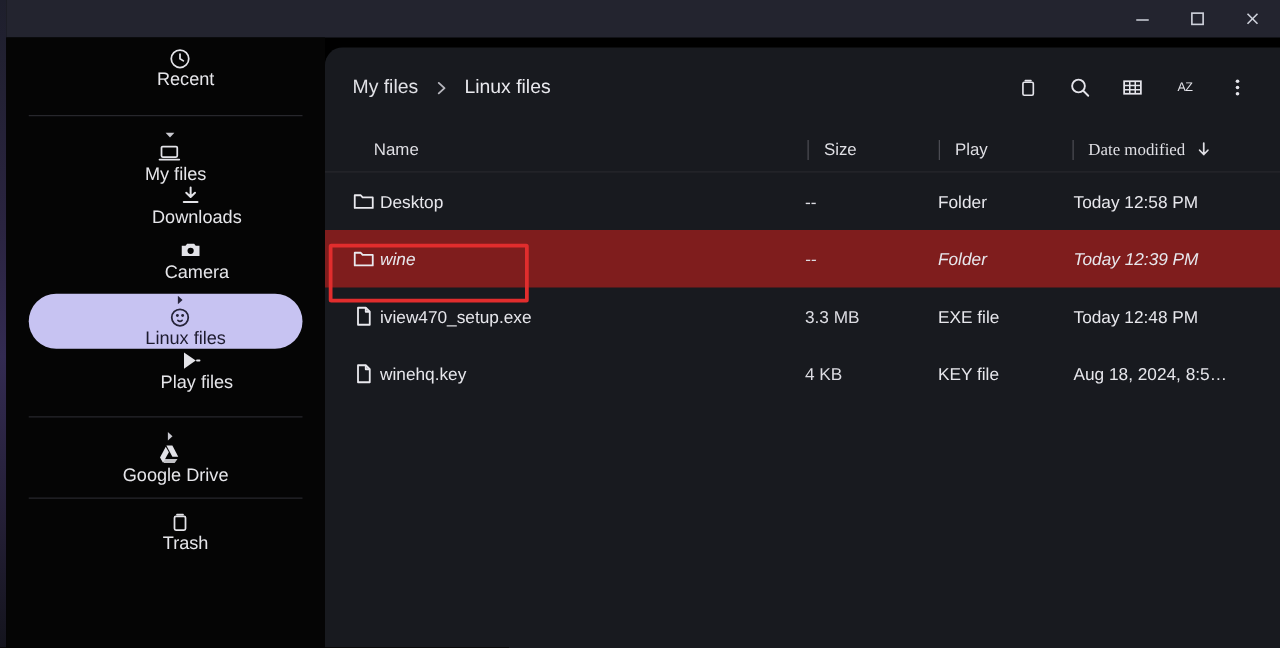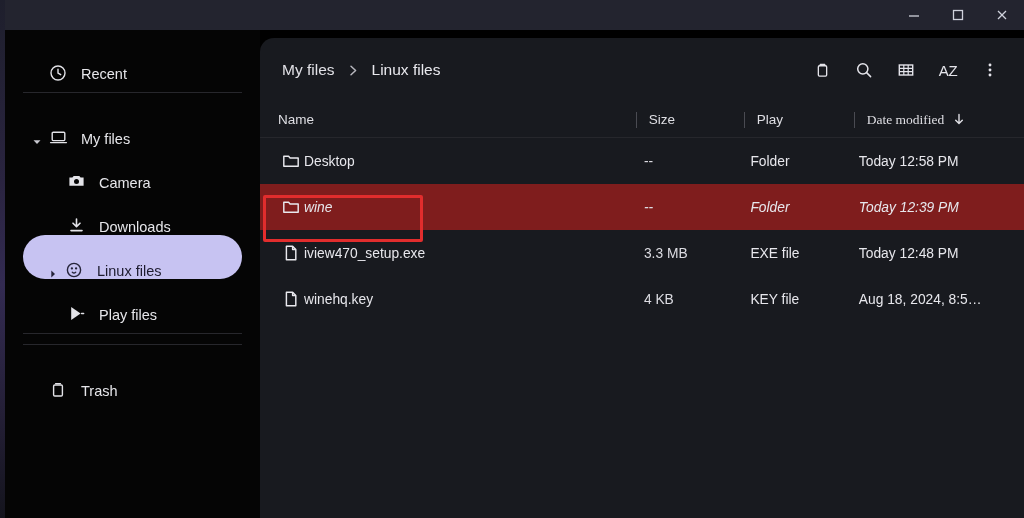--- a/index.html
+++ b/index.html
@@ -48,27 +48,28 @@
   .sidebar {
     position: absolute;
     left: 5px; top: 30px;
     width: 255px; height: 488px;
     background: #050505;
     padding-top: 8px;
   }
   .nav-item {
     position: relative;
     display: flex;
-    align-items: flex-end;
+    align-items: center;
     height: 44px;
     margin: 0 18px 0 18px;
     border-radius: 22px;
     color: #e6e6ea;
     font-size: 14.5px;
     white-space: nowrap;
+    flex-direction: column;
   }
   .nav-item .twisty {
     width: 16px;
     display: flex; align-items: center; justify-content: center;
     color: #c9c9d0;
     flex: none;
   }
   .nav-item .nav-icon {
     width: 26px;
     display: flex; align-items: center; justify-content: center;
@@ -129,42 +130,42 @@
     align-items: center;
   }
   .tool-btns { display: flex; align-items: center; gap: 2px; }
   .tool-btn {
     width: 40px; height: 40px;
     display: flex; align-items: center; justify-content: center;
     border-radius: 50%;
     color: #e4e4ea;
   }
   .az-label {
-    font-size: 15px;
+    font-size: 10px;
     letter-spacing: -0.4px;
     font-weight: 500;
     position: relative;
   }
 
   
   .col-head {
     display: flex;
     align-items: center;
     height: 36px;
     padding: 0 20px 0 18px;
     color: #dfdfe4;
     font-size: 13.5px;
     border-bottom: 1px solid #26272c;
   }
   .ch {
     display: flex;
     align-items: center;
     position: relative;
   }
-  .ch.name  { width: 378px; }
+  .ch.name  { width: 378px; margin-left: 21px; }
   .ch.size  { width: 110px; }
   .ch.type  { width: 112px; }
   .ch.date  { width: 140px; font-family: Liberation Serif, serif; }
   .ch .sep {
     position: absolute;
     left: -13px; top: 50%;
     transform: translateY(-50%);
     width: 1px; height: 16px;
     background: #4a4b52;
   }
@@ -255,35 +256,35 @@
             <rect x="3.2" y="4.2" width="12.6" height="8.4" rx="1" fill="none" stroke="currentColor" stroke-width="1.4"></rect>
             <line x1="1.6" y1="14.6" x2="17.4" y2="14.6" stroke="currentColor" stroke-width="1.4" stroke-linecap="round"></line>
           </svg>
       </span>
       <span class="nav-label">My files</span>
     </div>
 
     <div class="nav-item level1">
       <span class="nav-icon">
         <svg width="19" height="19" viewBox="0 0 19 19">
+            <path d="M9.5 3v7.2M6 7.2l3.5 3.4L13 7.2" fill="none" stroke="currentColor" stroke-width="1.6" stroke-linecap="round" stroke-linejoin="round"></path>
+            <line x1="4" y1="14.6" x2="15" y2="14.6" stroke="currentColor" stroke-width="1.6" stroke-linecap="round"></line>
+          </svg>
+      </span>
+      <span class="nav-label">Downloads</span>
+    </div>
+
+    <div class="nav-item level1">
+      <span class="nav-icon">
+        <svg width="19" height="19" viewBox="0 0 19 19">
             <path d="M2.4 5.6h3l1.3-1.7h5.6l1.3 1.7h3v8.2H2.4z" fill="currentColor"></path>
             <circle cx="9.5" cy="9.6" r="2.5" fill="#050505"></circle>
           </svg>
       </span>
       <span class="nav-label">Camera</span>
-    </div>
-
-    <div class="nav-item level1">
-      <span class="nav-icon">
-        <svg width="19" height="19" viewBox="0 0 19 19">
-            <path d="M9.5 3v7.2M6 7.2l3.5 3.4L13 7.2" fill="none" stroke="currentColor" stroke-width="1.6" stroke-linecap="round" stroke-linejoin="round"></path>
-            <line x1="4" y1="14.6" x2="15" y2="14.6" stroke="currentColor" stroke-width="1.6" stroke-linecap="round"></line>
-          </svg>
-      </span>
-      <span class="nav-label">Downloads</span>
     </div>
 
     <div class="nav-item level1-twisty selected">
       <span class="twisty">
         <svg width="10" height="10" viewBox="0 0 10 10">
             <path d="M3.3 1.6 L7 5 L3.3 8.4 Z" fill="currentColor"></path>
           </svg>
       </span>
       <span class="nav-icon">
         <svg width="18" height="18" viewBox="0 0 18 18">
@@ -301,20 +302,35 @@
         <svg width="19" height="19" viewBox="0 0 19 19">
             <path d="M4.2 2.9 L13.6 9.4 L4.2 15.9 Z" fill="currentColor"></path>
             <line x1="14.6" y1="9.4" x2="16.6" y2="9.4" stroke="currentColor" stroke-width="1.5" stroke-linecap="round"></line>
           </svg>
       </span>
       <span class="nav-label">Play files</span>
     </div>
 
     <div class="nav-divider"></div>
 
+    <div class="nav-item level0">
+      <span class="twisty">
+        <svg width="10" height="10" viewBox="0 0 10 10">
+            <path d="M3.3 1.6 L7 5 L3.3 8.4 Z" fill="currentColor"></path>
+          </svg>
+      </span>
+      <span class="nav-icon">
+        <svg width="19" height="19" viewBox="0 0 19 19">
+            <path d="M7.1 2.4 L11.9 2.4 L16.6 11.4 L11.9 11.4 Z" fill="currentColor"></path>
+            <path d="M6.6 3.4 L2 11.9 L4.4 16.1 L9.1 7.7 Z" fill="currentColor"></path>
+            <path d="M3.1 13.1 L16 13.1 L13.7 16.3 L5.2 16.3 Z" fill="currentColor" opacity="0.85"></path>
+          </svg>
+      </span>
+      <span class="nav-label">Google Drive</span>
+    </div>
 
     <div class="nav-divider"></div>
 
     <div class="nav-item level0-noTwisty">
       <span class="nav-icon">
         <svg width="18" height="18" viewBox="0 0 18 18">
             <rect x="4.6" y="4" width="8.8" height="11" rx="1.2" fill="none" stroke="currentColor" stroke-width="1.4"></rect>
             <line x1="6.6" y1="2.6" x2="11.4" y2="2.6" stroke="currentColor" stroke-width="1.4" stroke-linecap="round"></line>
           </svg>
       </span>

